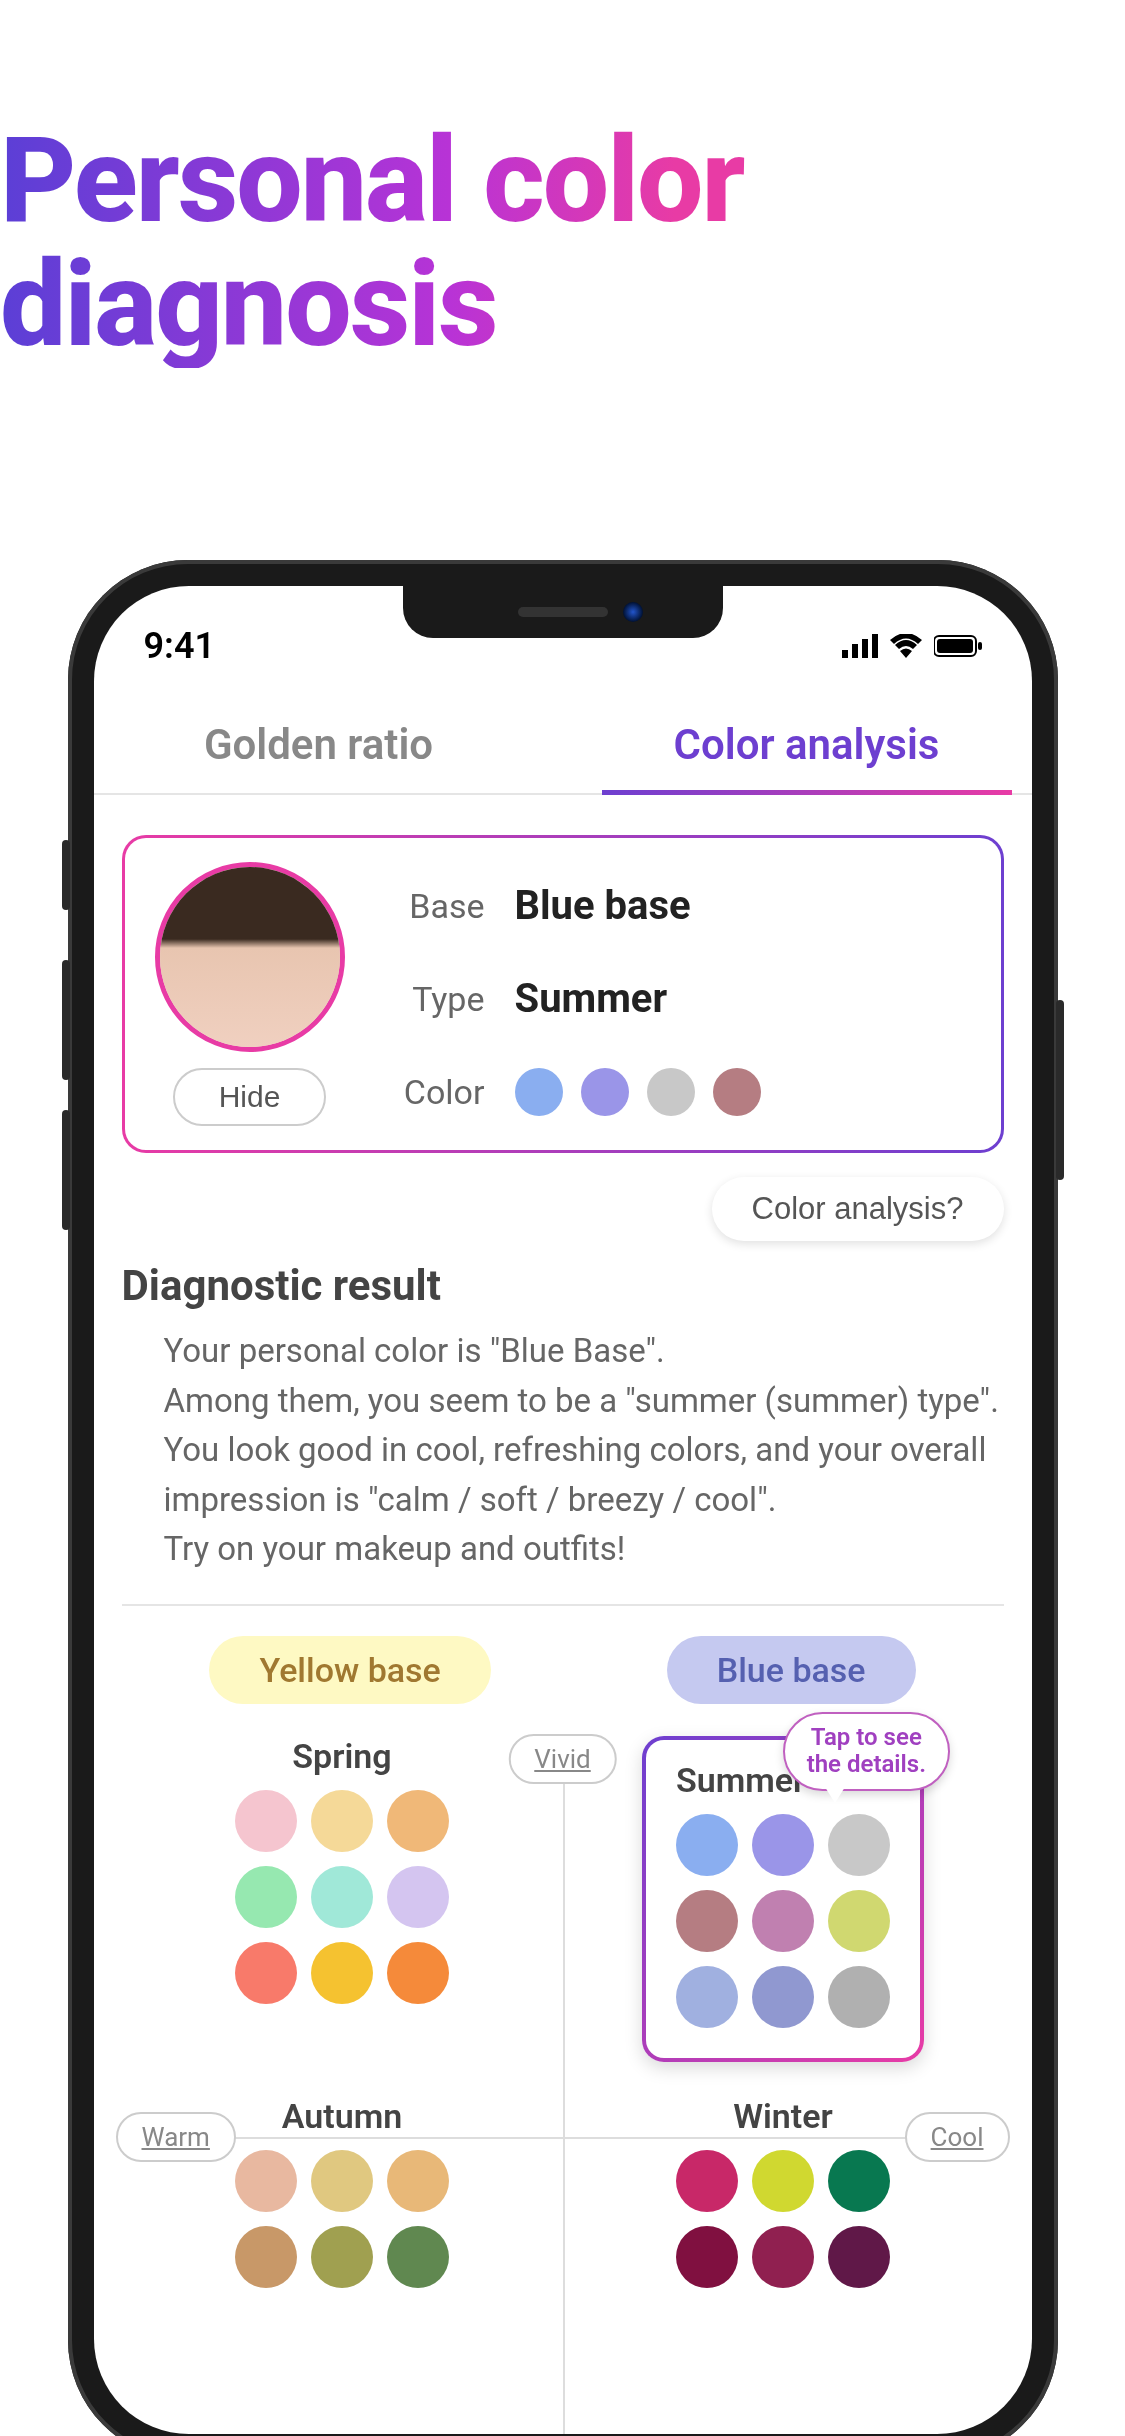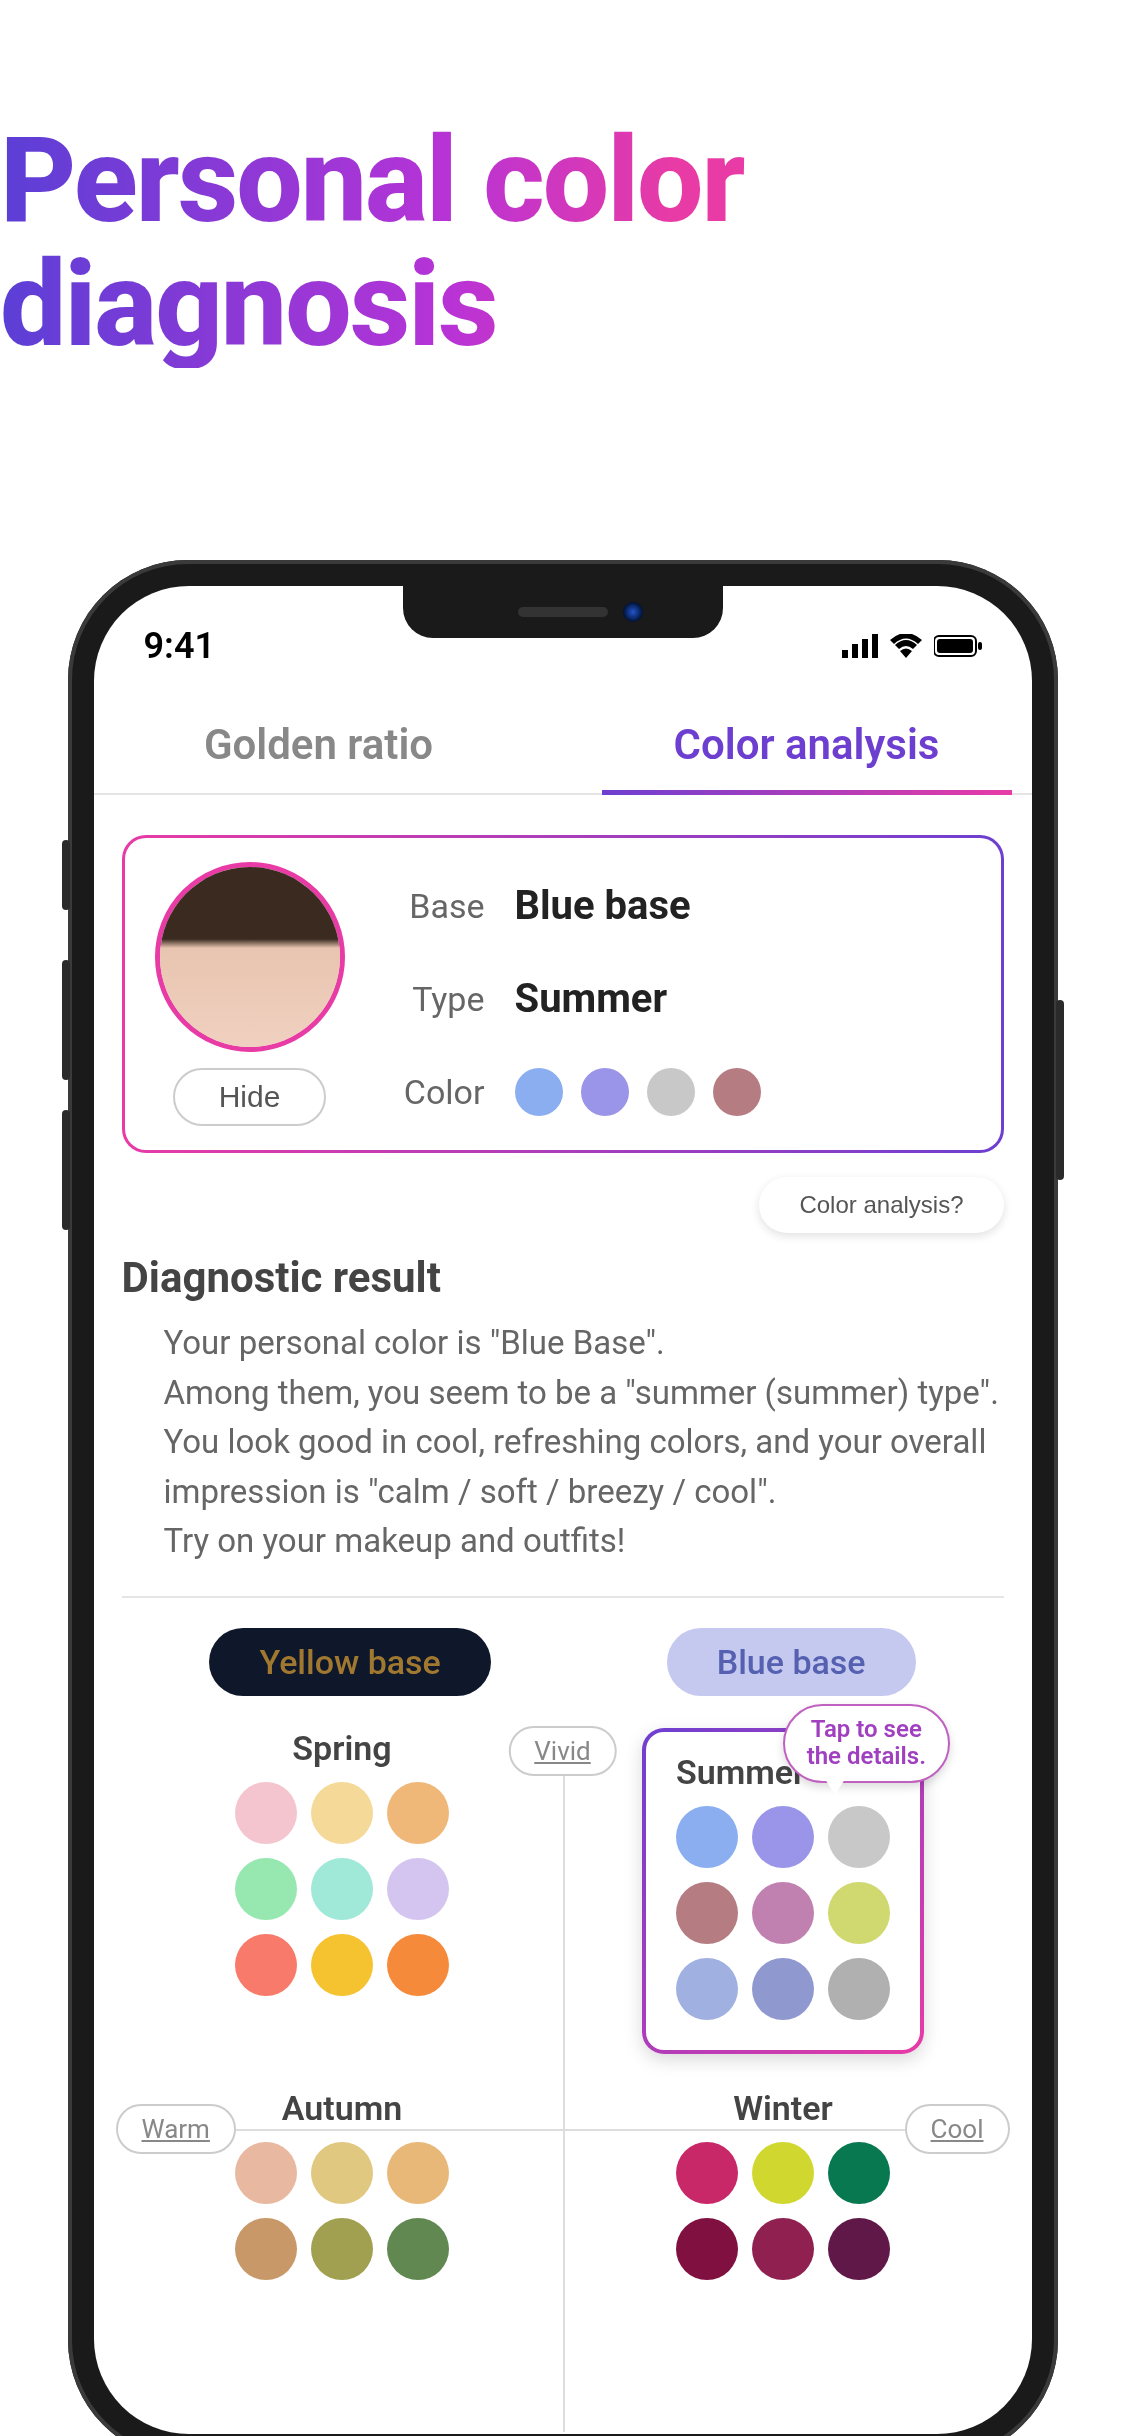--- a/index.html
+++ b/index.html
@@ -192,21 +192,21 @@
 .analysis-chip {
   margin: 24px 28px 0;
   display: flex;
   justify-content: flex-end;
 }
 .chip-btn {
   padding: 14px 40px;
   border-radius: 40px;
   border: none;
   background: white;
-  font-size: 24px;
+  font-size: 31px;
   color: #555;
   box-shadow: 0 3px 10px rgba(0,0,0,0.12);
   cursor: pointer;
 }
 
 .section-title {
   font-size: 42px;
   font-weight: 700;
   color: #444;
   margin: 20px 28px 16px;
@@ -231,21 +231,21 @@
   display: flex;
   justify-content: space-around;
   margin-bottom: 16px;
 }
 .base-pill {
   padding: 14px 50px;
   border-radius: 40px;
   font-size: 34px;
   font-weight: 500;
 }
-.pill-yellow { background: #0f172a; color: #a07830; }
+.pill-yellow { background: #fef9c3; color: #a07830; }
 .pill-blue { background: #c5c9f0; color: #5560b0; }
 
 .quad {
   display: grid;
   grid-template-columns: 1fr 1fr;
   grid-template-rows: 1fr 1fr;
   position: relative;
   height: 720px;
 }
 .axis-v { position: absolute; left: 50%; top: 20px; bottom: 0; width: 2px; background: #ddd; }

